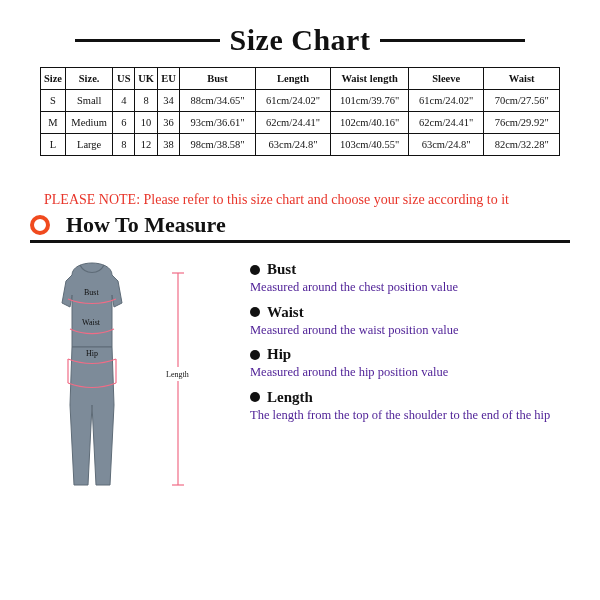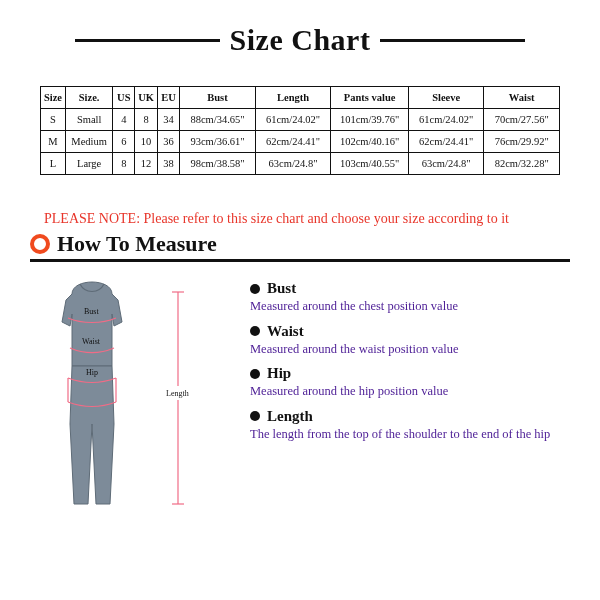--- a/index.html
+++ b/index.html
@@ -19,21 +19,21 @@
     margin-top: 20px; height: 40px;
   }
   .title-rule { height: 3px; background: #111; flex: 0 0 145px; }
   .title-text {
     font-family: "Liberation Serif", serif;
     font-weight: bold; font-size: 30px; color: #111;
     letter-spacing: .5px; white-space: nowrap;
   }
 
   
-  .table-wrap { margin: 26px 40px 0 40px; }
+  .table-wrap { margin: 7px 40px 0 40px; }
   table.size-table {
     border-collapse: collapse;
     width: 520px;
     font-family: "Liberation Serif", serif;
     font-size: 10.5px;
     color: #111;
   }
   table.size-table th, table.size-table td {
     border: 1px solid #111;
     text-align: center;
@@ -50,21 +50,21 @@
   
   .note {
     margin: 36px 0 0 44px;
     color: #e8352a;
     font-family: "Liberation Serif", serif;
     font-size: 14px;
   }
 
   
   .htm-row {
-    display: flex; align-items: center; gap: 7px;
+    display: flex; align-items: center; gap: 16px;
     margin: 4px 0 0 30px;
   }
   .htm-ring {
     width: 20px; height: 20px; border-radius: 50%;
     border: 4px solid #f04a1e; background: #fff;
     flex: 0 0 auto;
   }
   .htm-text {
     font-weight: bold; font-size: 22px; color: #111;
     font-family: "Liberation Serif", serif;
@@ -123,21 +123,21 @@
     <table class="size-table">
       <thead>
         <tr>
           <th class="col-size">Size</th>
           <th class="col-sizename">Size.</th>
           <th class="col-us">US</th>
           <th class="col-uk">UK</th>
           <th class="col-eu">EU</th>
           <th class="col-meas">Bust</th>
           <th class="col-meas">Length</th>
-          <th class="col-meas">Pants value</th>
+          <th class="col-meas">Waist length</th>
           <th class="col-meas">Sleeve</th>
           <th class="col-meas">Waist</th>
         </tr>
       </thead>
       <tbody>
         <tr>
           <td>S</td>
           <td>Small</td>
           <td>4</td>
           <td>8</td>

